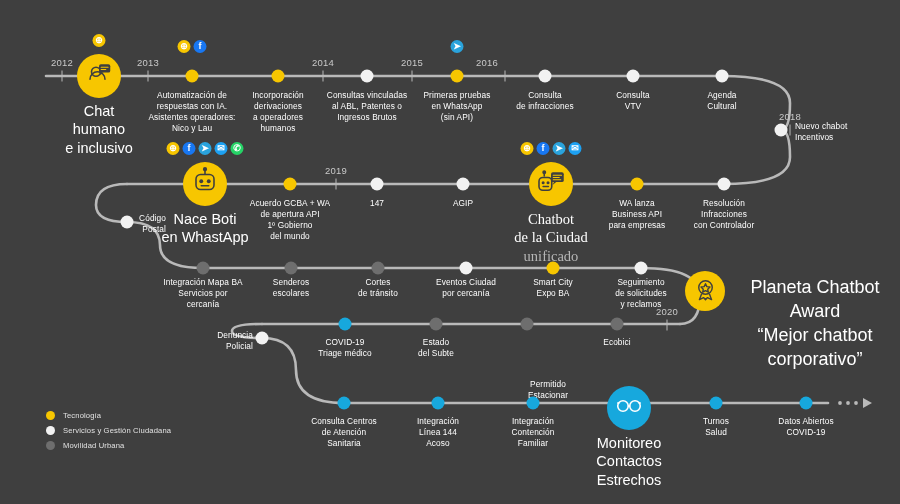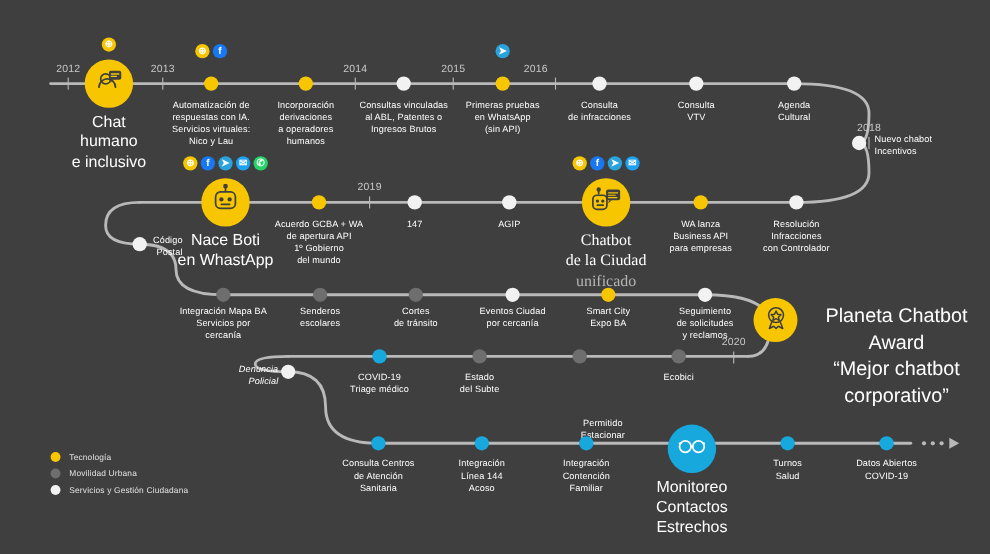--- a/index.html
+++ b/index.html
@@ -132,21 +132,21 @@
       <div class="yearlabel" style="left: 790px; top: 122px;">2018</div>
       <div class="tick" style="left: 336px; top: 184px;"></div>
       <div class="yearlabel" style="left: 336px; top: 176px;">2019</div>
       <div class="tick" style="left: 667px; top: 325px;"></div>
       <div class="yearlabel" style="left: 667px; top: 317px;">2020</div>
     </div>
   <div id="nodes">
       <div class="node small yellow" style="left: 192px; top: 76px;"></div>
       <div class="caption" style="left: 192px; top: 90px;">Automatización de
 respuestas con IA.
-Servicios virtuales:
+Asistentes operadores:
 Nico y Lau</div>
       <div class="socials" style="left: 192px; top: 40px;">
         <span class="sicon" style="background: rgb(247, 198, 0); color: rgb(255, 255, 255); font-size: 9px; line-height: 13px; text-align: center; font-weight: bold;">⊕</span>
         <span class="sicon" style="background: rgb(24, 119, 242); color: rgb(255, 255, 255); font-size: 9px; line-height: 13px; text-align: center; font-weight: bold;">f</span>
       </div>
       <div class="node small yellow" style="left: 278px; top: 76px;"></div>
       <div class="caption" style="left: 278px; top: 90px;">Incorporación
 derivaciones
 a operadores
 humanos</div>
@@ -207,21 +207,21 @@
       <div class="caption" style="left: 466px; top: 277px;">Eventos Ciudad
 por cercanía</div>
       <div class="node small yellow" style="left: 553px; top: 268px;"></div>
       <div class="caption" style="left: 553px; top: 277px;">Smart City
 Expo BA</div>
       <div class="node small white" style="left: 641px; top: 268px;"></div>
       <div class="caption" style="left: 641px; top: 277px;">Seguimiento
 de solicitudes
 y reclamos</div>
       <div class="node small white" style="left: 262px; top: 338px;"></div>
-      <div class="caption left" style="left: 253px; top: 330px; font-style: italic;">Denuncia
+      <div class="caption left" style="left: 253px; top: 330px;">Denuncia
 Policial</div>
       <div class="node small blue" style="left: 345px; top: 324px;"></div>
       <div class="caption" style="left: 345px; top: 337px;">COVID-19
 Triage médico</div>
       <div class="node small gray" style="left: 436px; top: 324px;"></div>
       <div class="caption" style="left: 436px; top: 337px;">Estado
 del Subte</div>
       <div class="node small gray" style="left: 527px; top: 324px;"></div>
       <div class="caption" style="left: 548px; top: 337px; margin-top: 42px;">Permitido
 Estacionar</div>
@@ -325,23 +325,23 @@
 corporativo”</div>
     </div>
 
   <div class="legend">
     <div id="legend-rows">
         <div class="legend-row">
           <span class="legend-dot" style="background: rgb(247, 198, 0);"></span>
           <span class="legend-text">Tecnología</span>
         </div>
         <div class="legend-row">
+          <span class="legend-dot" style="background: rgb(242, 242, 242);"></span>
+          <span class="legend-text">Servicios y Gestión Ciudadana</span>
+        </div>
+        <div class="legend-row">
           <span class="legend-dot" style="background: rgb(110, 110, 110);"></span>
           <span class="legend-text">Movilidad Urbana</span>
         </div>
-        <div class="legend-row">
-          <span class="legend-dot" style="background: rgb(242, 242, 242);"></span>
-          <span class="legend-text">Servicios y Gestión Ciudadana</span>
-        </div>
       </div>
   </div>
 
 </div>
 
 </body></html>

